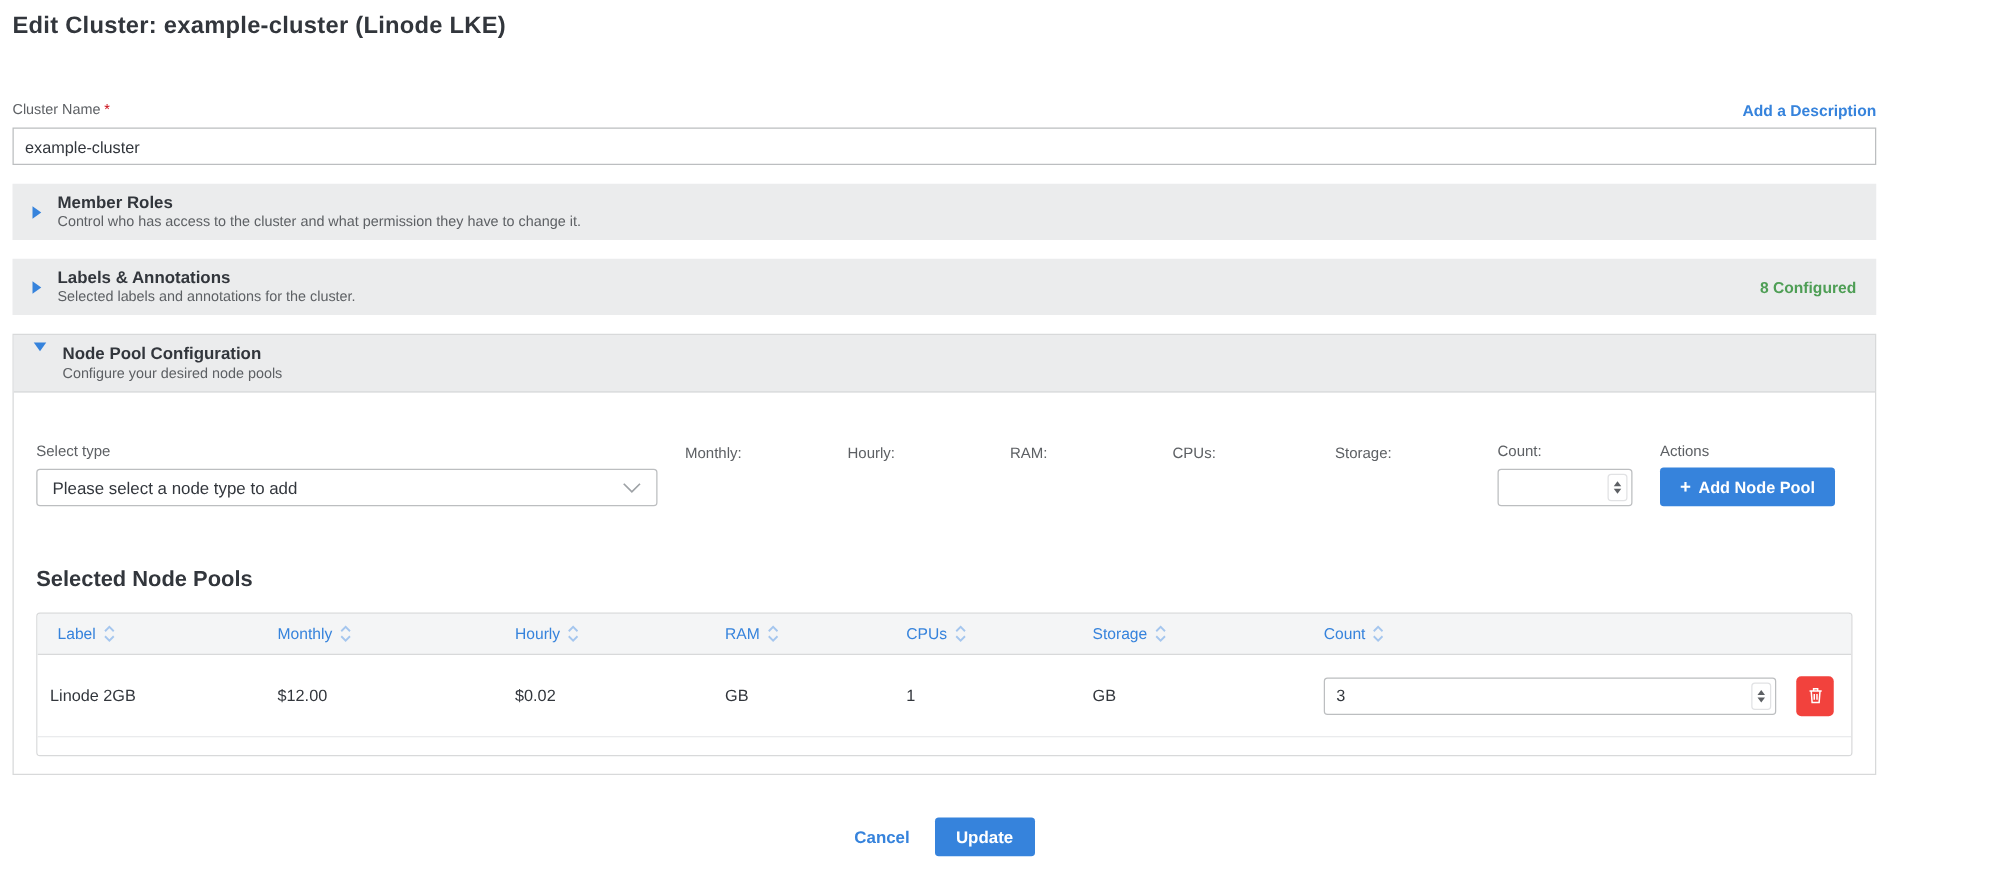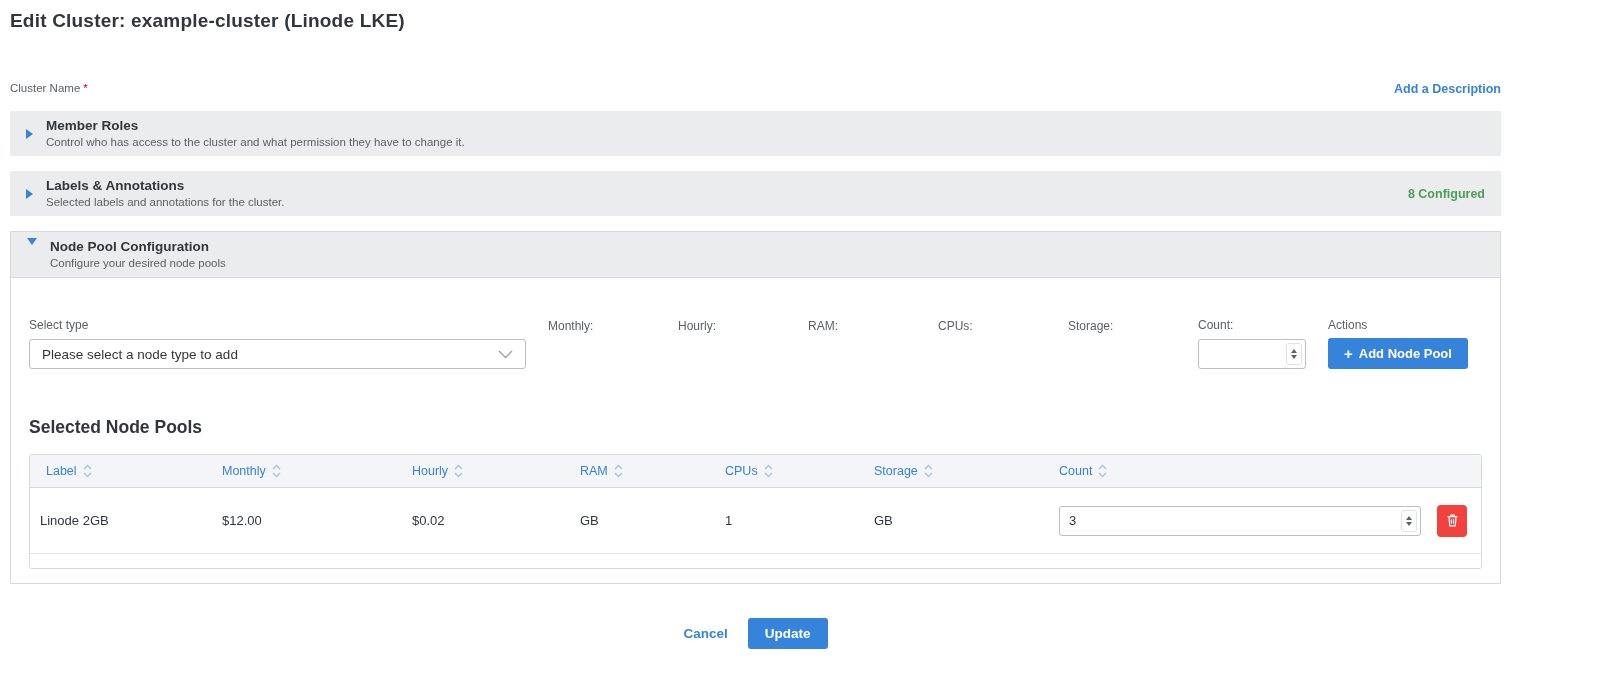--- a/index.html
+++ b/index.html
@@ -77,20 +77,21 @@
 <div class="page">
 
   <h1 class="page-title">Edit Cluster: example-cluster (Linode LKE)</h1>
 
   <div class="name-row">
     <div>
       <span class="field-label">Cluster Name</span><span class="req">*</span>
     </div>
     <a class="add-desc">Add a Description</a>
   </div>
+  <input class="name-input" type="text" value="example-cluster" style="">
 
   <div class="accordion">
     <span class="caret-right"></span>
     <div>
       <div class="acc-title">Member Roles</div>
       <div class="acc-sub">Control who has access to the cluster and what permission they have to change it.</div>
     </div>
   </div>
 
   <div class="accordion">

